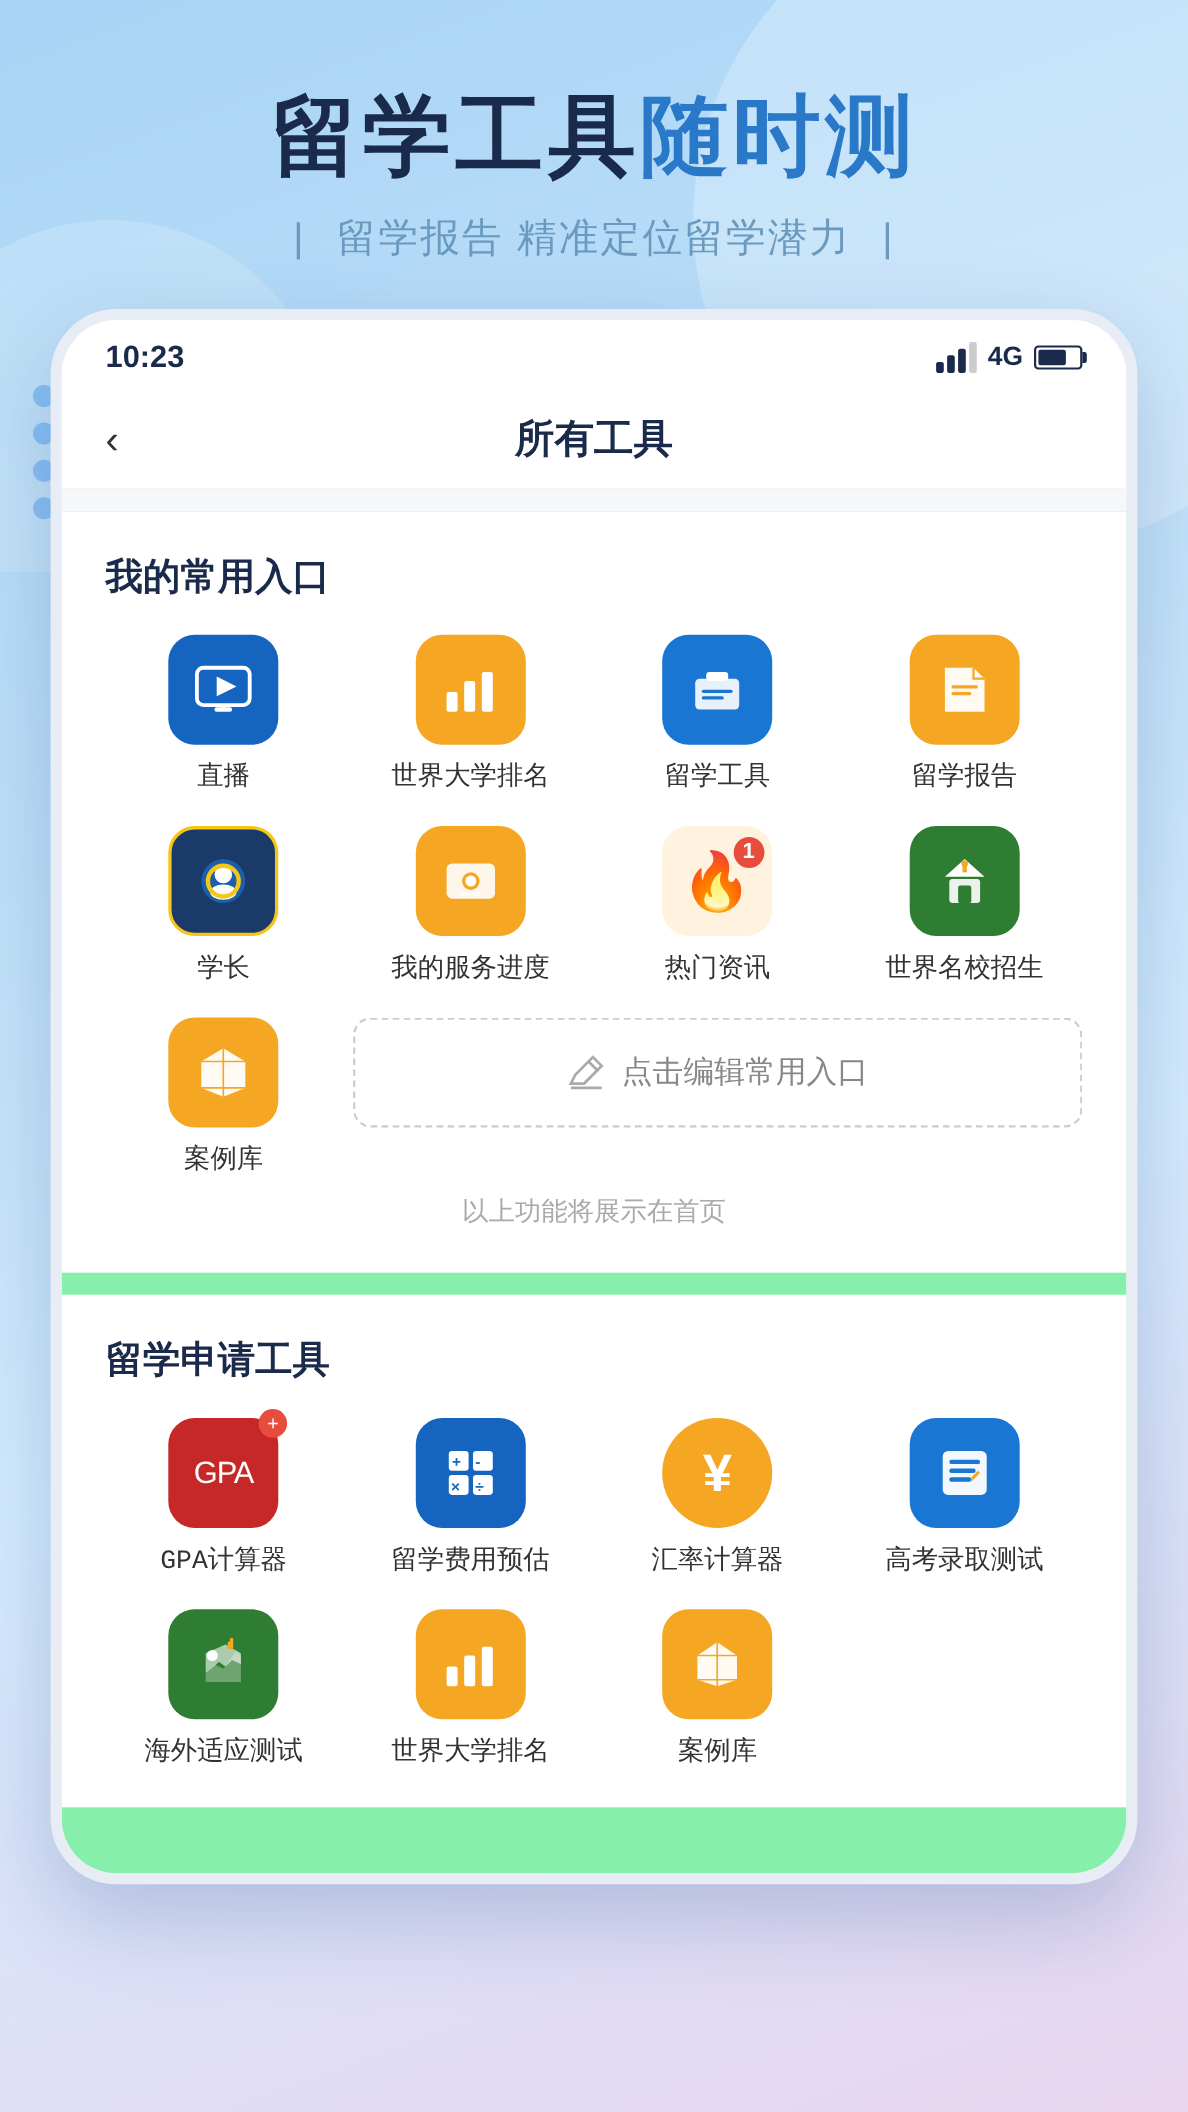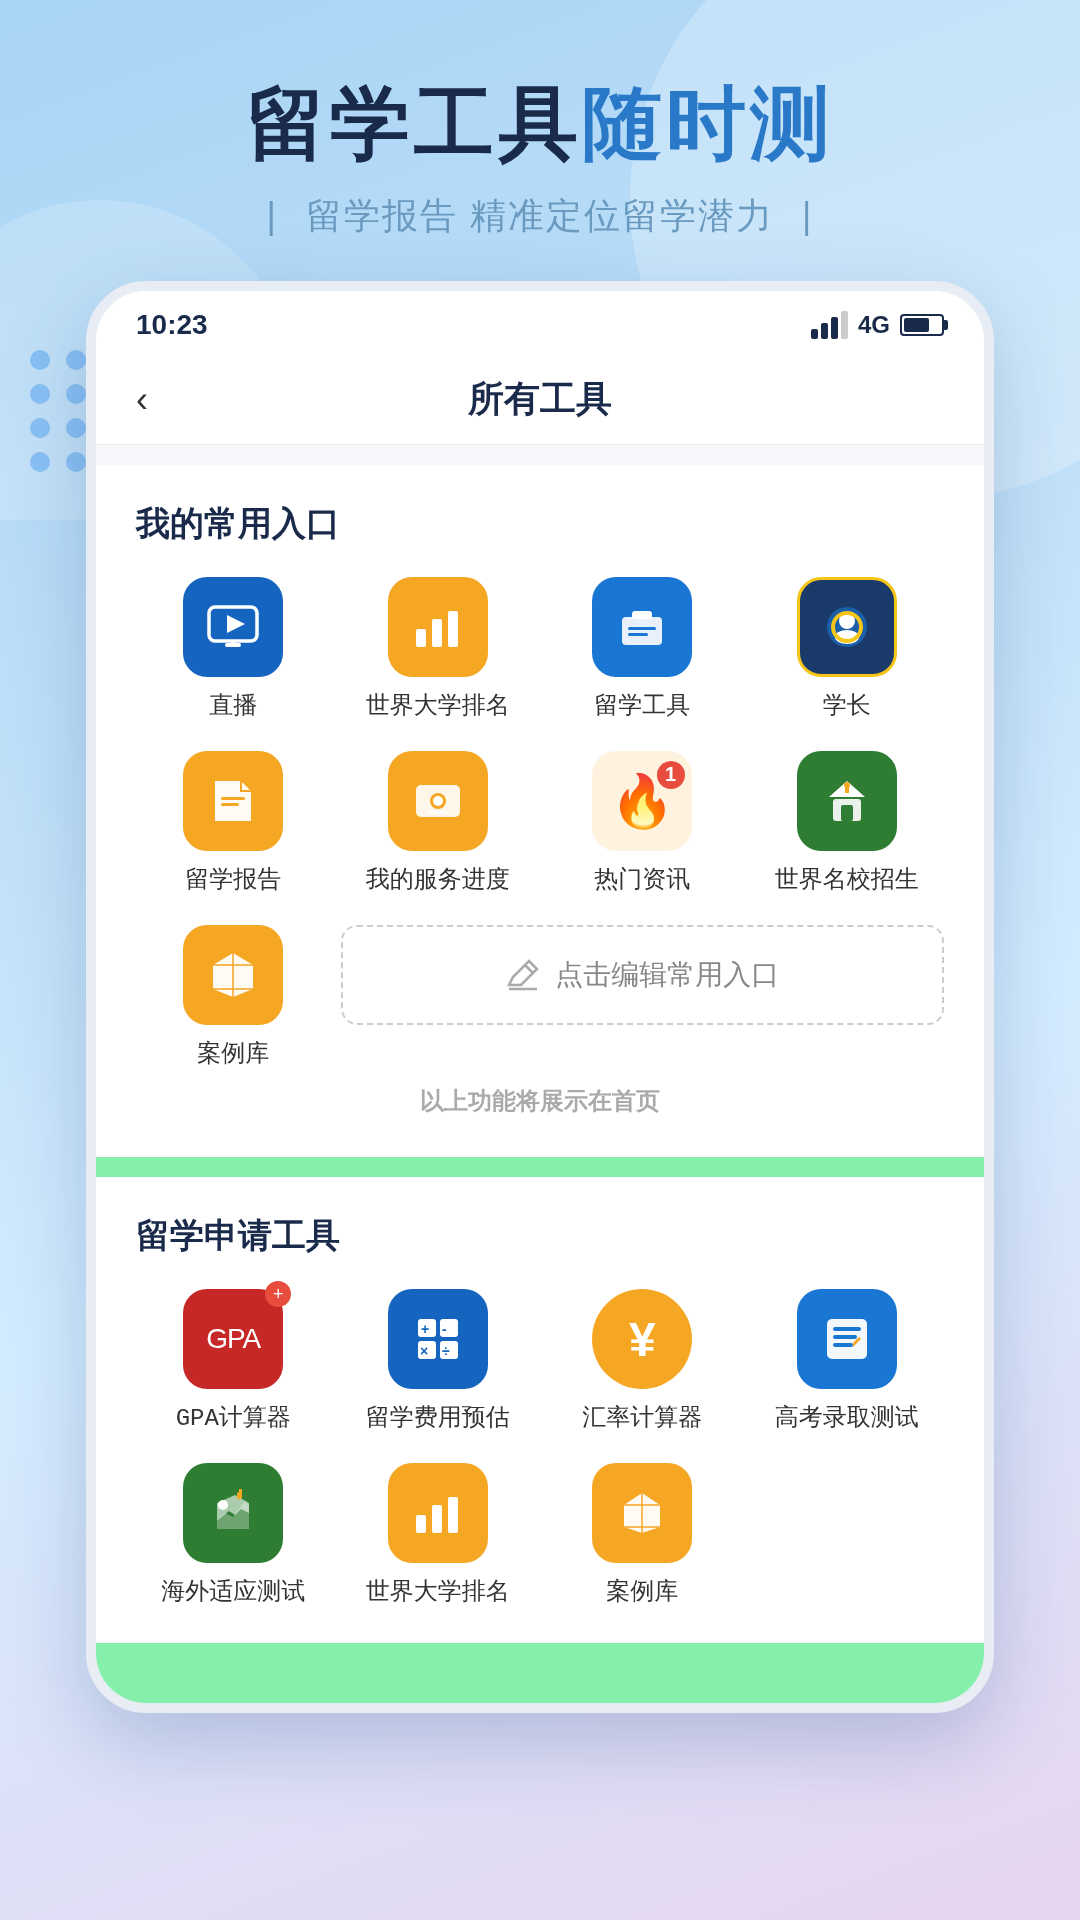--- a/index.html
+++ b/index.html
@@ -83,21 +83,21 @@
 
     
     .phone-container {
       position: relative;
       z-index: 2;
       display: flex;
       justify-content: center;
       padding: 0 40px;
     }
     .phone {
-      width: 908px;
+      width: 988px;
       background: #f5f7fa;
       border-radius: 60px;
       box-shadow: 0 30px 80px rgba(40,80,140,0.25);
       overflow: hidden;
       border: 10px solid #e8edf5;
     }
     .phone-status-bar {
       background: #fff;
       display: flex;
       justify-content: space-between;
@@ -235,21 +235,20 @@
       cursor: pointer;
       height: 100px;
     }
 
     
     .divider-text {
       text-align: center;
       color: #aaa;
       font-size: 24px;
       padding: 16px 0 4px;
-      font-weight: bold;
     }
 
     
     .badge {
       position: absolute;
       top: -6px; right: -6px;
       background: #e74c3c;
       color: #fff;
       font-size: 20px;
       width: 28px; height: 28px;
@@ -356,41 +355,41 @@
                   <rect x="8" y="18" width="40" height="28" rx="4" fill="white" opacity="0.9"></rect>
                   <rect x="18" y="12" width="20" height="8" rx="3" fill="white"></rect>
                   <rect x="14" y="28" width="28" height="3" rx="1.5" fill="#1976d2"></rect>
                   <rect x="14" y="34" width="20" height="3" rx="1.5" fill="#1976d2"></rect>
                 </svg>
             </div>
             <span class="icon-label">留学工具</span>
           </div>
 
           <div class="icon-item">
+            <div class="icon-box" style="background:#f5a623;">
+              <svg width="56" height="56" viewBox="0 0 56 56">
+                  <path d="M10 8 L36 8 L46 18 L46 48 L10 48 Z" fill="white" opacity="0.95"></path>
+                  <path d="M36 8 L36 18 L46 18" fill="none" stroke="#f5a623" stroke-width="2"></path>
+                  <rect x="16" y="24" width="24" height="3" rx="1.5" fill="#f5a623"></rect>
+                  <rect x="16" y="30" width="18" height="3" rx="1.5" fill="#f5a623"></rect>
+                </svg>
+            </div>
+            <span class="icon-label">留学报告</span>
+          </div>
+
+          <div class="icon-item">
             <div class="icon-box" style="background:#1a3a6a; border: 3px solid #f5c518;">
               <svg width="56" height="56" viewBox="0 0 56 56">
                   <circle cx="28" cy="28" r="20" fill="#1a5fa8"></circle>
                   <circle cx="28" cy="22" r="8" fill="white"></circle>
                   <ellipse cx="28" cy="38" rx="12" ry="7" fill="white"></ellipse>
                   <circle cx="28" cy="28" r="14" fill="none" stroke="#f5c518" stroke-width="4"></circle>
                 </svg>
             </div>
             <span class="icon-label">学长</span>
-          </div>
-
-          <div class="icon-item">
-            <div class="icon-box" style="background:#f5a623;">
-              <svg width="56" height="56" viewBox="0 0 56 56">
-                  <path d="M10 8 L36 8 L46 18 L46 48 L10 48 Z" fill="white" opacity="0.95"></path>
-                  <path d="M36 8 L36 18 L46 18" fill="none" stroke="#f5a623" stroke-width="2"></path>
-                  <rect x="16" y="24" width="24" height="3" rx="1.5" fill="#f5a623"></rect>
-                  <rect x="16" y="30" width="18" height="3" rx="1.5" fill="#f5a623"></rect>
-                </svg>
-            </div>
-            <span class="icon-label">留学报告</span>
           </div>
 
           <div class="icon-item">
             <div class="icon-box" style="background:#f5a623;">
               <svg width="56" height="56" viewBox="0 0 56 56">
                   <rect x="6" y="12" width="44" height="32" rx="5" fill="white" opacity="0.9"></rect>
                   <circle cx="28" cy="28" r="8" fill="#f5a623"></circle>
                   <circle cx="28" cy="28" r="5" fill="white"></circle>
                   <rect x="18" y="38" width="20" height="3" rx="1.5" fill="white" opacity="0.6"></rect>
                 </svg>

